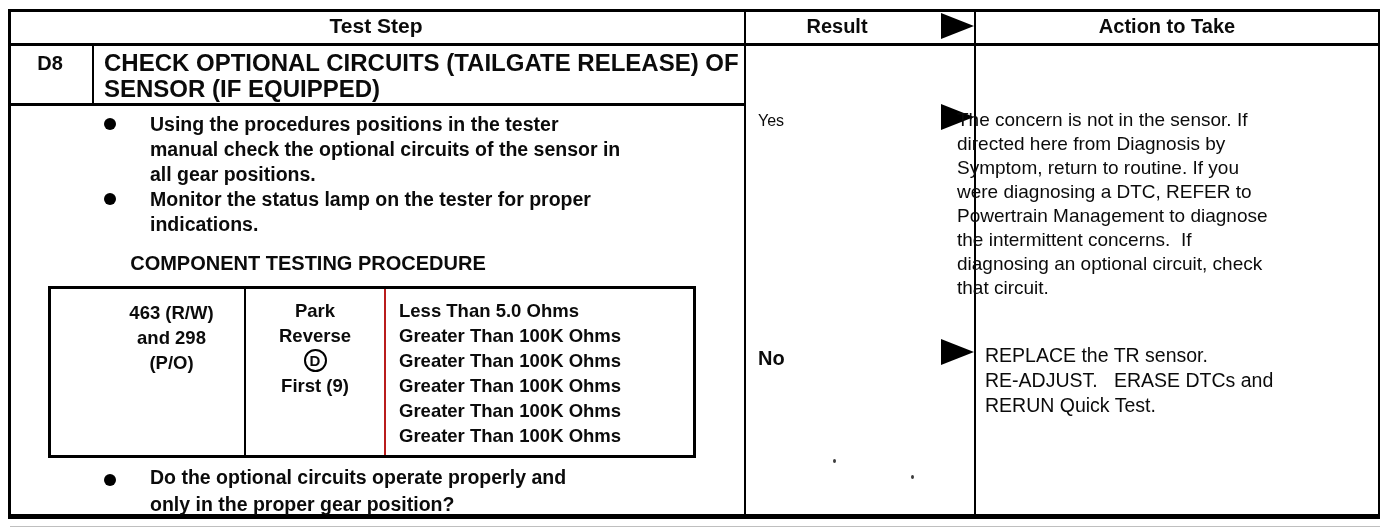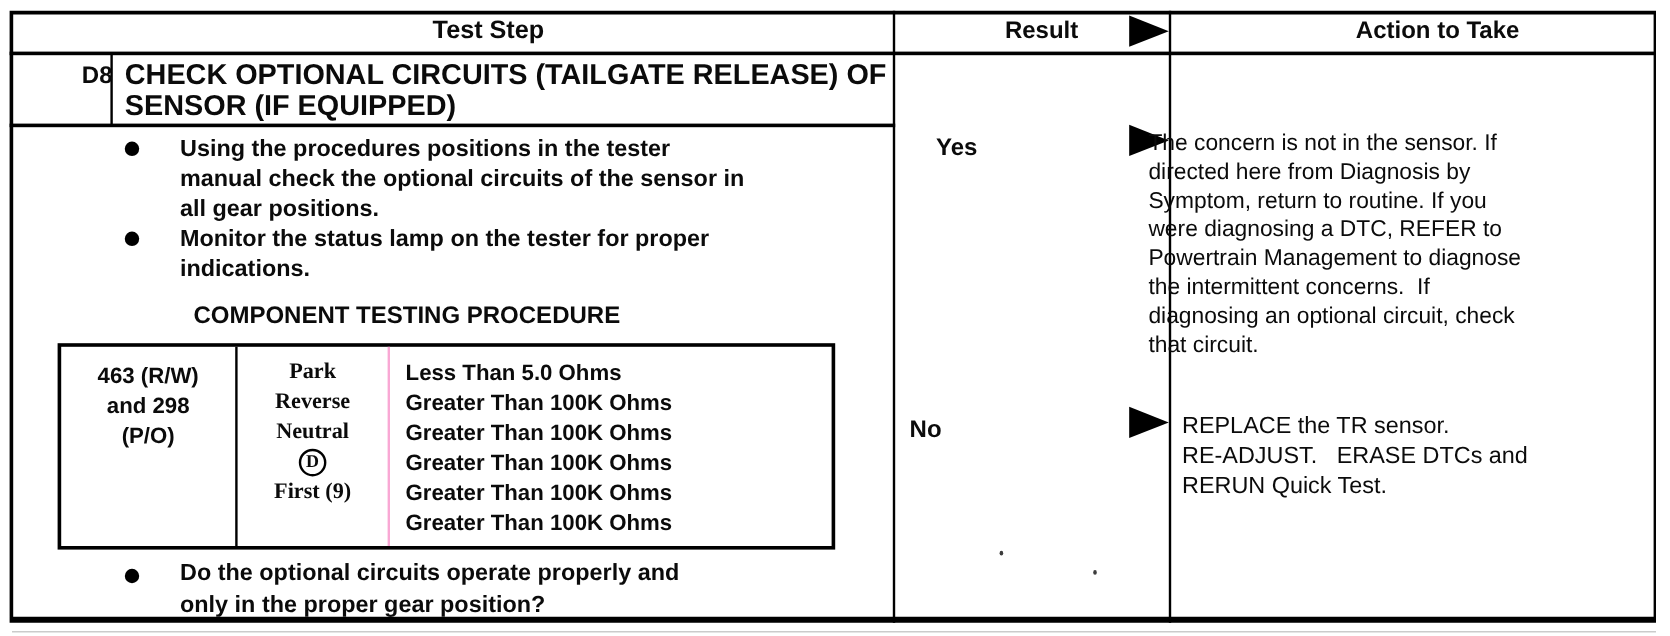--- a/index.html
+++ b/index.html
@@ -7,35 +7,35 @@
     position:relative;width:1392px;height:530px;background:#ffffff;
     font-family:"Liberation Sans","DejaVu Sans",sans-serif;color:#0b0b0b;overflow:hidden;
   }
   .frame{
     position:absolute;left:8px;top:9px;width:1372px;height:510px;
     border:3px solid #000;border-right-width:2px;border-bottom-width:5px;box-sizing:border-box;
   }
   .line{position:absolute;background:#000;}
   .txt{position:absolute;white-space:pre-wrap;}
   .b{font-weight:bold;}
-  .center{text-align:center;margin-left:31px;}
+  .center{text-align:center;}
   .dot{position:absolute;width:12px;height:12px;border-radius:50%;background:#000;}
   .arrow{
     position:absolute;width:0;height:0;
     border-top:13px solid transparent;border-bottom:13px solid transparent;
     border-left:33px solid #000;
   }
   .ctable{
     position:absolute;left:48px;top:286px;width:648px;height:172px;
     border:3px solid #000;box-sizing:border-box;display:flex;
-    font-size:18.5px;font-weight:600;
+    font-size:18.5px;font-weight:600;padding-left:48px;
   }
   .ct-c1{width:147px;border-right:2px solid #000;text-align:center;padding-top:11px;
          line-height:25px;box-sizing:border-box;white-space:pre-wrap;}
-  .ct-c2{width:127px;border-right:2px solid #f9a8d4;text-align:center;padding-top:9px;box-sizing:border-box;font-family:Liberation Serif, serif;}
+  .ct-c2{width:140px;border-right:2px solid #b91c1c;text-align:center;padding-top:9px;box-sizing:border-box;}
   .ct-c3{flex:1;padding:9px 0 0 13px;box-sizing:border-box;}
   .ctrow{height:25px;line-height:25px;}
   .circD{
     display:inline-block;width:23px;height:23px;border:2px solid #000;border-radius:50%;
     line-height:19px;text-align:center;font-size:15px;font-weight:bold;box-sizing:border-box;
     vertical-align:top;margin-top:1px;
   }
   .speck{position:absolute;background:#3c3c3c;border-radius:50%;}
   .faint{position:absolute;background:#bfbfbf;}
 </style>
@@ -71,39 +71,38 @@
 
   <div class="txt b center" style="left:8px;top:252px;width:600px;font-size:20px">COMPONENT TESTING PROCEDURE</div>
 
   <div class="ctable">
     <div class="ct-c1">463 (R/W)
 and 298
 (P/O)</div>
     <div class="ct-c2">
       <div class="ctrow">Park</div>
       <div class="ctrow">Reverse</div>
-      <div class="ctrow">Neutral</div>
       <div class="ctrow"><span class="circD">D</span></div>
       <div class="ctrow">First (9)</div>
     </div>
     <div class="ct-c3">
       <div class="ctrow">Less Than 5.0 Ohms</div>
       <div class="ctrow">Greater Than 100K Ohms</div>
       <div class="ctrow">Greater Than 100K Ohms</div>
       <div class="ctrow">Greater Than 100K Ohms</div>
       <div class="ctrow">Greater Than 100K Ohms</div>
       <div class="ctrow">Greater Than 100K Ohms</div>
     </div>
   </div>
 
   <div class="dot" style="left:104px;top:474px"></div>
   <div class="txt b" style="left:150px;top:464px;width:540px;font-size:19.5px;line-height:27px">Do the optional circuits operate properly and
 only in the proper gear position?</div>
 
-  <div class="txt" style="left:780px;top:112px;font-size:20px;font-weight:700">Yes</div>
+  <div class="txt" style="left:758px;top:112px;font-size:16px;font-weight:400">Yes</div>
   <div class="arrow" style="left:941px;top:104px"></div>
   <div class="txt" style="left:957px;top:108px;width:397px;font-size:19px;line-height:24px">The concern is not in the sensor. If
 directed here from Diagnosis by
 Symptom, return to routine. If you
 were diagnosing a DTC, REFER to
 Powertrain Management to diagnose
 the intermittent concerns.  If
 diagnosing an optional circuit, check
 that circuit.</div>
 

